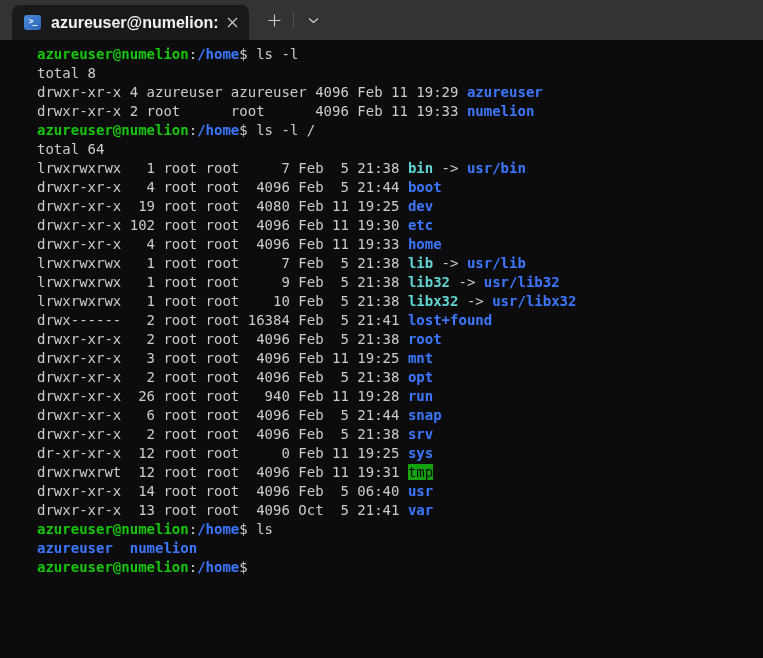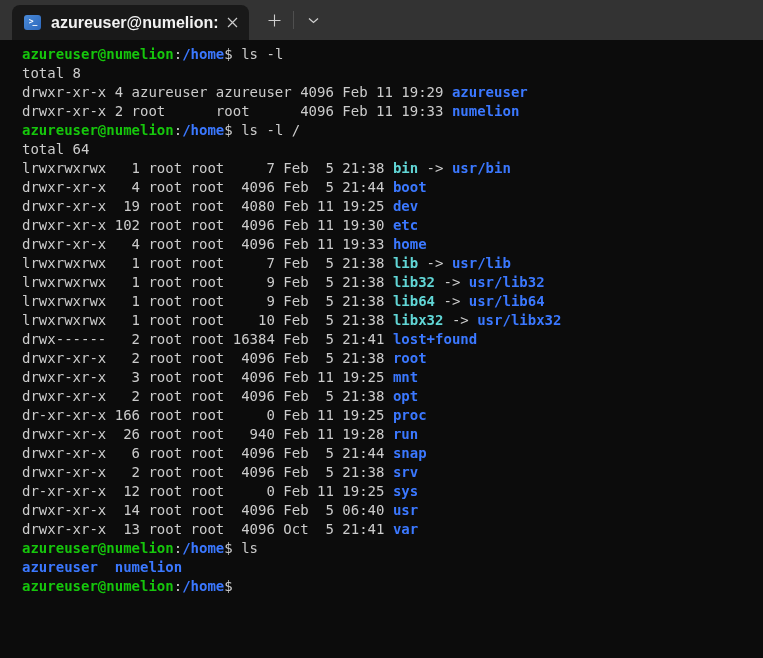--- a/index.html
+++ b/index.html
@@ -76,20 +76,21 @@
   
   .terminal {
     flex: 1 1 auto;
     background: #0c0c0c;
     padding: 5px 0 0 22px;
     font-family: "DejaVu Sans Mono", monospace;
     font-size: 14px;
     line-height: 19px;
     cursor: text;
     overflow: hidden;
+    margin-left: 15px;
   }
   .term-line { white-space: pre; }
   .c-fg    { color: #cccccc; }
   .c-green { color: #16c60c; font-weight: bold; }
   .c-blue  { color: #3b78ff; font-weight: bold; }
   .c-cyan  { color: #61d6d6; font-weight: bold; }
   .c-tmp   { color: #0c0c0c; background: #13a10e; }
 </style>
 </head>
 <body>
@@ -126,31 +127,30 @@
       <div class="term-line"><span class="c-fg">drwxr-xr-x 2 root      root      4096 Feb 11 19:33 </span><span class="c-blue">numelion</span></div>
       <div class="term-line"><span class="c-green">azureuser@numelion</span><span class="c-fg">:</span><span class="c-blue">/home</span><span class="c-fg">$ ls -l /</span></div>
       <div class="term-line"><span class="c-fg">total 64</span></div>
       <div class="term-line"><span class="c-fg">lrwxrwxrwx   1 root root     7 Feb  5 21:38 </span><span class="c-cyan">bin</span><span class="c-fg"> -&gt; </span><span class="c-blue">usr/bin</span></div>
       <div class="term-line"><span class="c-fg">drwxr-xr-x   4 root root  4096 Feb  5 21:44 </span><span class="c-blue">boot</span></div>
       <div class="term-line"><span class="c-fg">drwxr-xr-x  19 root root  4080 Feb 11 19:25 </span><span class="c-blue">dev</span></div>
       <div class="term-line"><span class="c-fg">drwxr-xr-x 102 root root  4096 Feb 11 19:30 </span><span class="c-blue">etc</span></div>
       <div class="term-line"><span class="c-fg">drwxr-xr-x   4 root root  4096 Feb 11 19:33 </span><span class="c-blue">home</span></div>
       <div class="term-line"><span class="c-fg">lrwxrwxrwx   1 root root     7 Feb  5 21:38 </span><span class="c-cyan">lib</span><span class="c-fg"> -&gt; </span><span class="c-blue">usr/lib</span></div>
       <div class="term-line"><span class="c-fg">lrwxrwxrwx   1 root root     9 Feb  5 21:38 </span><span class="c-cyan">lib32</span><span class="c-fg"> -&gt; </span><span class="c-blue">usr/lib32</span></div>
-      <div class="term-line"><span class="c-fg">lrwxrwxrwx   1 root root     9 Feb  5 21:38 </span><span class="c-cyan">lib64</span><span class="c-fg"> -&gt; </span><span class="c-blue">usr/lib64</span></div>
       <div class="term-line"><span class="c-fg">lrwxrwxrwx   1 root root    10 Feb  5 21:38 </span><span class="c-cyan">libx32</span><span class="c-fg"> -&gt; </span><span class="c-blue">usr/libx32</span></div>
       <div class="term-line"><span class="c-fg">drwx------   2 root root 16384 Feb  5 21:41 </span><span class="c-blue">lost+found</span></div>
       <div class="term-line"><span class="c-fg">drwxr-xr-x   2 root root  4096 Feb  5 21:38 </span><span class="c-blue">root</span></div>
       <div class="term-line"><span class="c-fg">drwxr-xr-x   3 root root  4096 Feb 11 19:25 </span><span class="c-blue">mnt</span></div>
       <div class="term-line"><span class="c-fg">drwxr-xr-x   2 root root  4096 Feb  5 21:38 </span><span class="c-blue">opt</span></div>
-      <div class="term-line"><span class="c-fg">dr-xr-xr-x 166 root root     0 Feb 11 19:25 </span><span class="c-blue">proc</span></div>
       <div class="term-line"><span class="c-fg">drwxr-xr-x  26 root root   940 Feb 11 19:28 </span><span class="c-blue">run</span></div>
       <div class="term-line"><span class="c-fg">drwxr-xr-x   6 root root  4096 Feb  5 21:44 </span><span class="c-blue">snap</span></div>
       <div class="term-line"><span class="c-fg">drwxr-xr-x   2 root root  4096 Feb  5 21:38 </span><span class="c-blue">srv</span></div>
       <div class="term-line"><span class="c-fg">dr-xr-xr-x  12 root root     0 Feb 11 19:25 </span><span class="c-blue">sys</span></div>
+      <div class="term-line"><span class="c-fg">drwxrwxrwt  12 root root  4096 Feb 11 19:31 </span><span class="c-tmp">tmp</span></div>
       <div class="term-line"><span class="c-fg">drwxr-xr-x  14 root root  4096 Feb  5 06:40 </span><span class="c-blue">usr</span></div>
       <div class="term-line"><span class="c-fg">drwxr-xr-x  13 root root  4096 Oct  5 21:41 </span><span class="c-blue">var</span></div>
       <div class="term-line"><span class="c-green">azureuser@numelion</span><span class="c-fg">:</span><span class="c-blue">/home</span><span class="c-fg">$ ls</span></div>
       <div class="term-line"><span class="c-blue">azureuser</span><span class="c-fg">  </span><span class="c-blue">numelion</span></div>
       <div class="term-line"><span class="c-green">azureuser@numelion</span><span class="c-fg">:</span><span class="c-blue">/home</span><span class="c-fg">$</span></div>
     </div>
 
 </div>
 
 </body></html>

